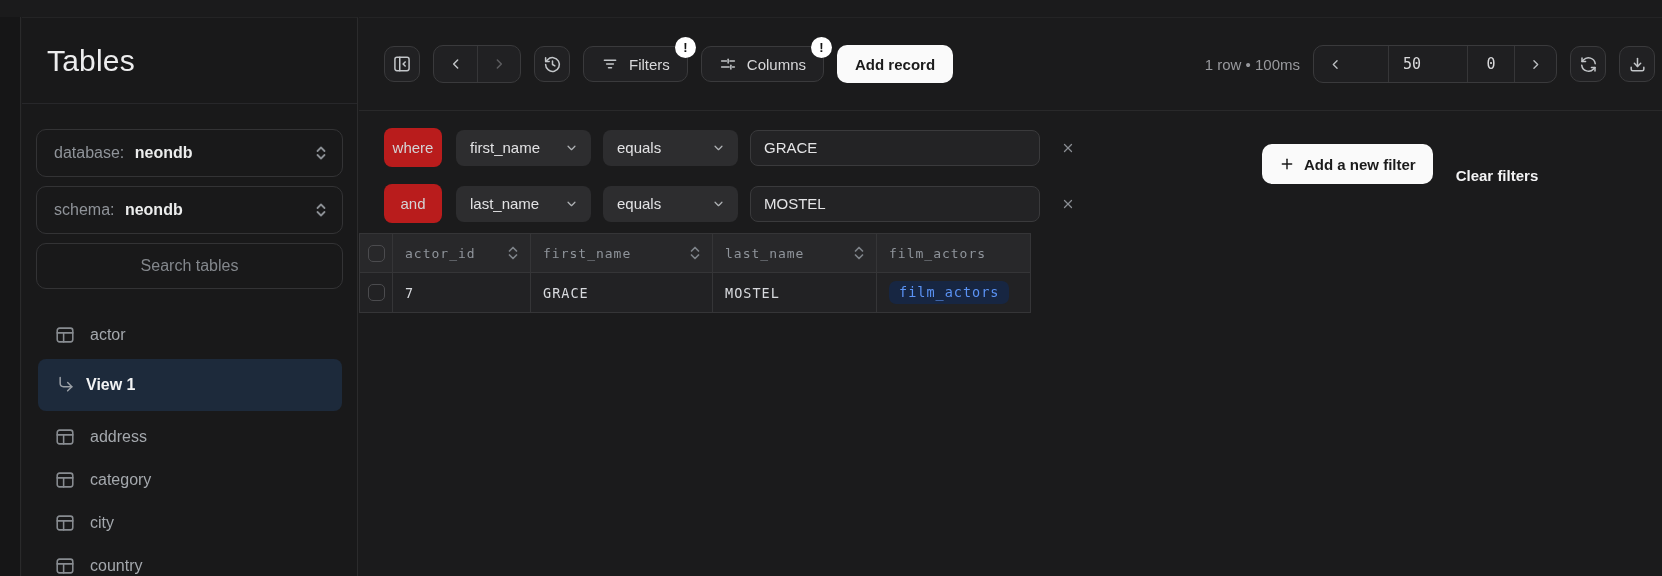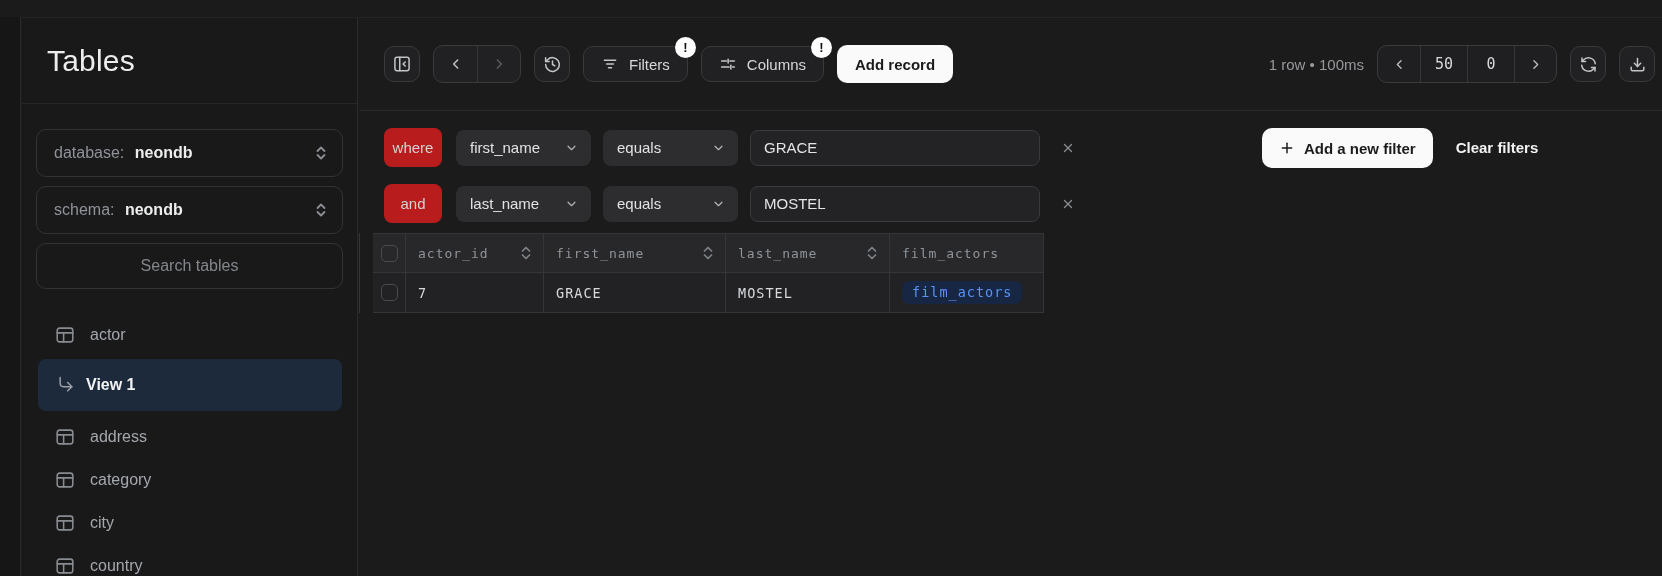--- a/index.html
+++ b/index.html
@@ -5,21 +5,21 @@
   * { margin:0; padding:0; box-sizing:border-box; }
   html,body { width:1662px; height:576px; }
   body {
     background:#1b1b1c;
     font-family:"Liberation Sans", sans-serif;
     color:#d6d6d8;
     position:relative;
     overflow:hidden;
     -webkit-font-smoothing:antialiased;
   }
-  .mono { font-family:"DejaVu Sans Mono", monospace; }
+  .mono { font-family:"DejaVu Sans Mono", monospace;margin-left:32px; }
 
   
   .left-rail {
     position:absolute; top:17px; left:0; width:21px; bottom:0;
     background:#161617; border-right:1px solid #2a2a2b;
   }
   .sidebar {
     position:absolute; top:17px; left:22px; width:336px; bottom:0;
     background:#19191a; border-right:1px solid #2b2b2c; border-top:1px solid #242425;
     overflow:hidden;
@@ -128,31 +128,31 @@
   .val-input {
     width:290px; height:36px; border-radius:8px; background:#232325;
     border:1px solid #3a3a3c; padding:0 13px; font-size:15px; color:#e4e4e6;
     font-family:"Liberation Sans", sans-serif; outline:none;
   }
   .x-btn {
     width:24px; height:24px; display:flex; align-items:center; justify-content:center;
     cursor:pointer; color:#8a8d92; font-size:15px;
   }
   .m14 { width:14px; flex:0 0 auto; } .m12 { width:12px; flex:0 0 auto; } .m16 { width:16px; flex:0 0 auto; }
-  .filter-actions { position:absolute; top:17px; left:903px; display:flex; align-items:flex-start; gap:23px; }
+  .filter-actions { position:absolute; top:33px; left:903px; display:flex; align-items:flex-end; gap:23px; }
   .btn-add-filter {
     height:40px; border-radius:10px; background:#fafafa; color:#1b1b1b;
     font-size:15px; font-weight:700; padding:0 17px; display:flex; align-items:center; gap:9px;
     border:none; cursor:pointer; font-family:"Liberation Sans", sans-serif;
   }
   .clear-filters { font-size:15px; font-weight:700; color:#f3f3f4; cursor:pointer;margin-top:11px; }
 
   
   .grid { display:inline-block; border-left:1px solid #353537; }
-  .grid-row { display:flex;margin-left:13px; }
+  .grid-row { display:flex; }
   .gcell {
     height:40px; display:flex; align-items:center;
     border-right:1px solid #353537; border-bottom:1px solid #353537;
     font-family:"DejaVu Sans Mono", monospace;
   }
   .grid-row.head .gcell { border-top:1px solid #353537; background:#28282a; color:#8f949b; font-size:13px; letter-spacing:1px; }
   .grid-row.body .gcell { background:#222224; color:#d8dade; font-size:13.5px; letter-spacing:1px; }
   .gcell.c-check { width:33px; justify-content:center; }
   .gcell.c0 { width:138px; padding:0 10px 0 12px; }
   .gcell.c1 { width:182px; padding:0 10px 0 12px; }

